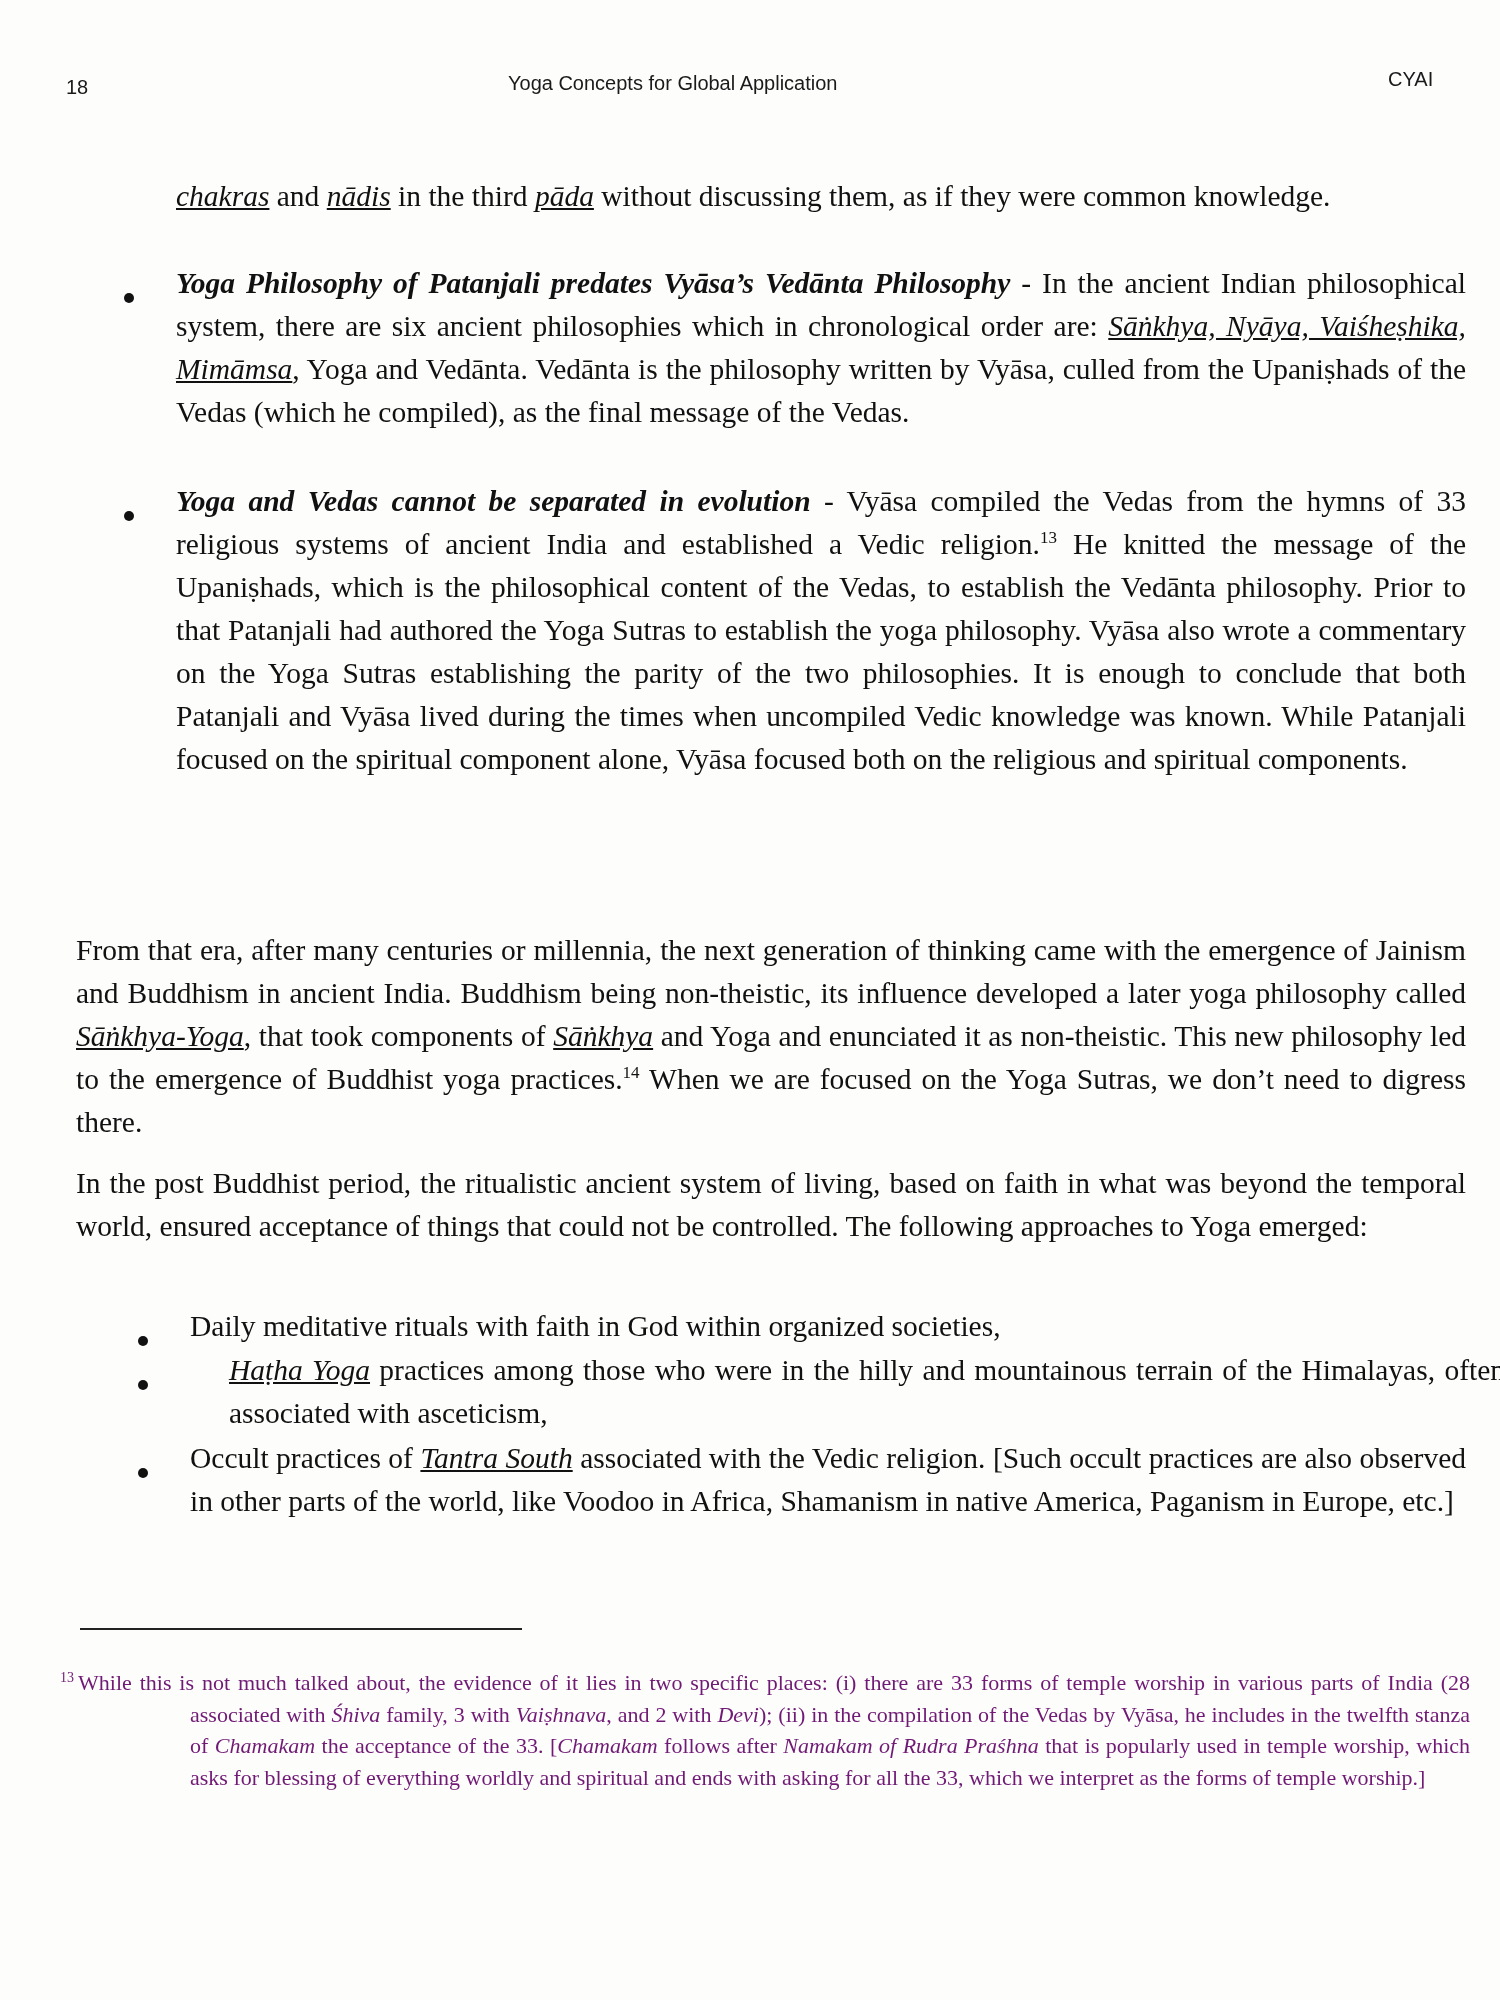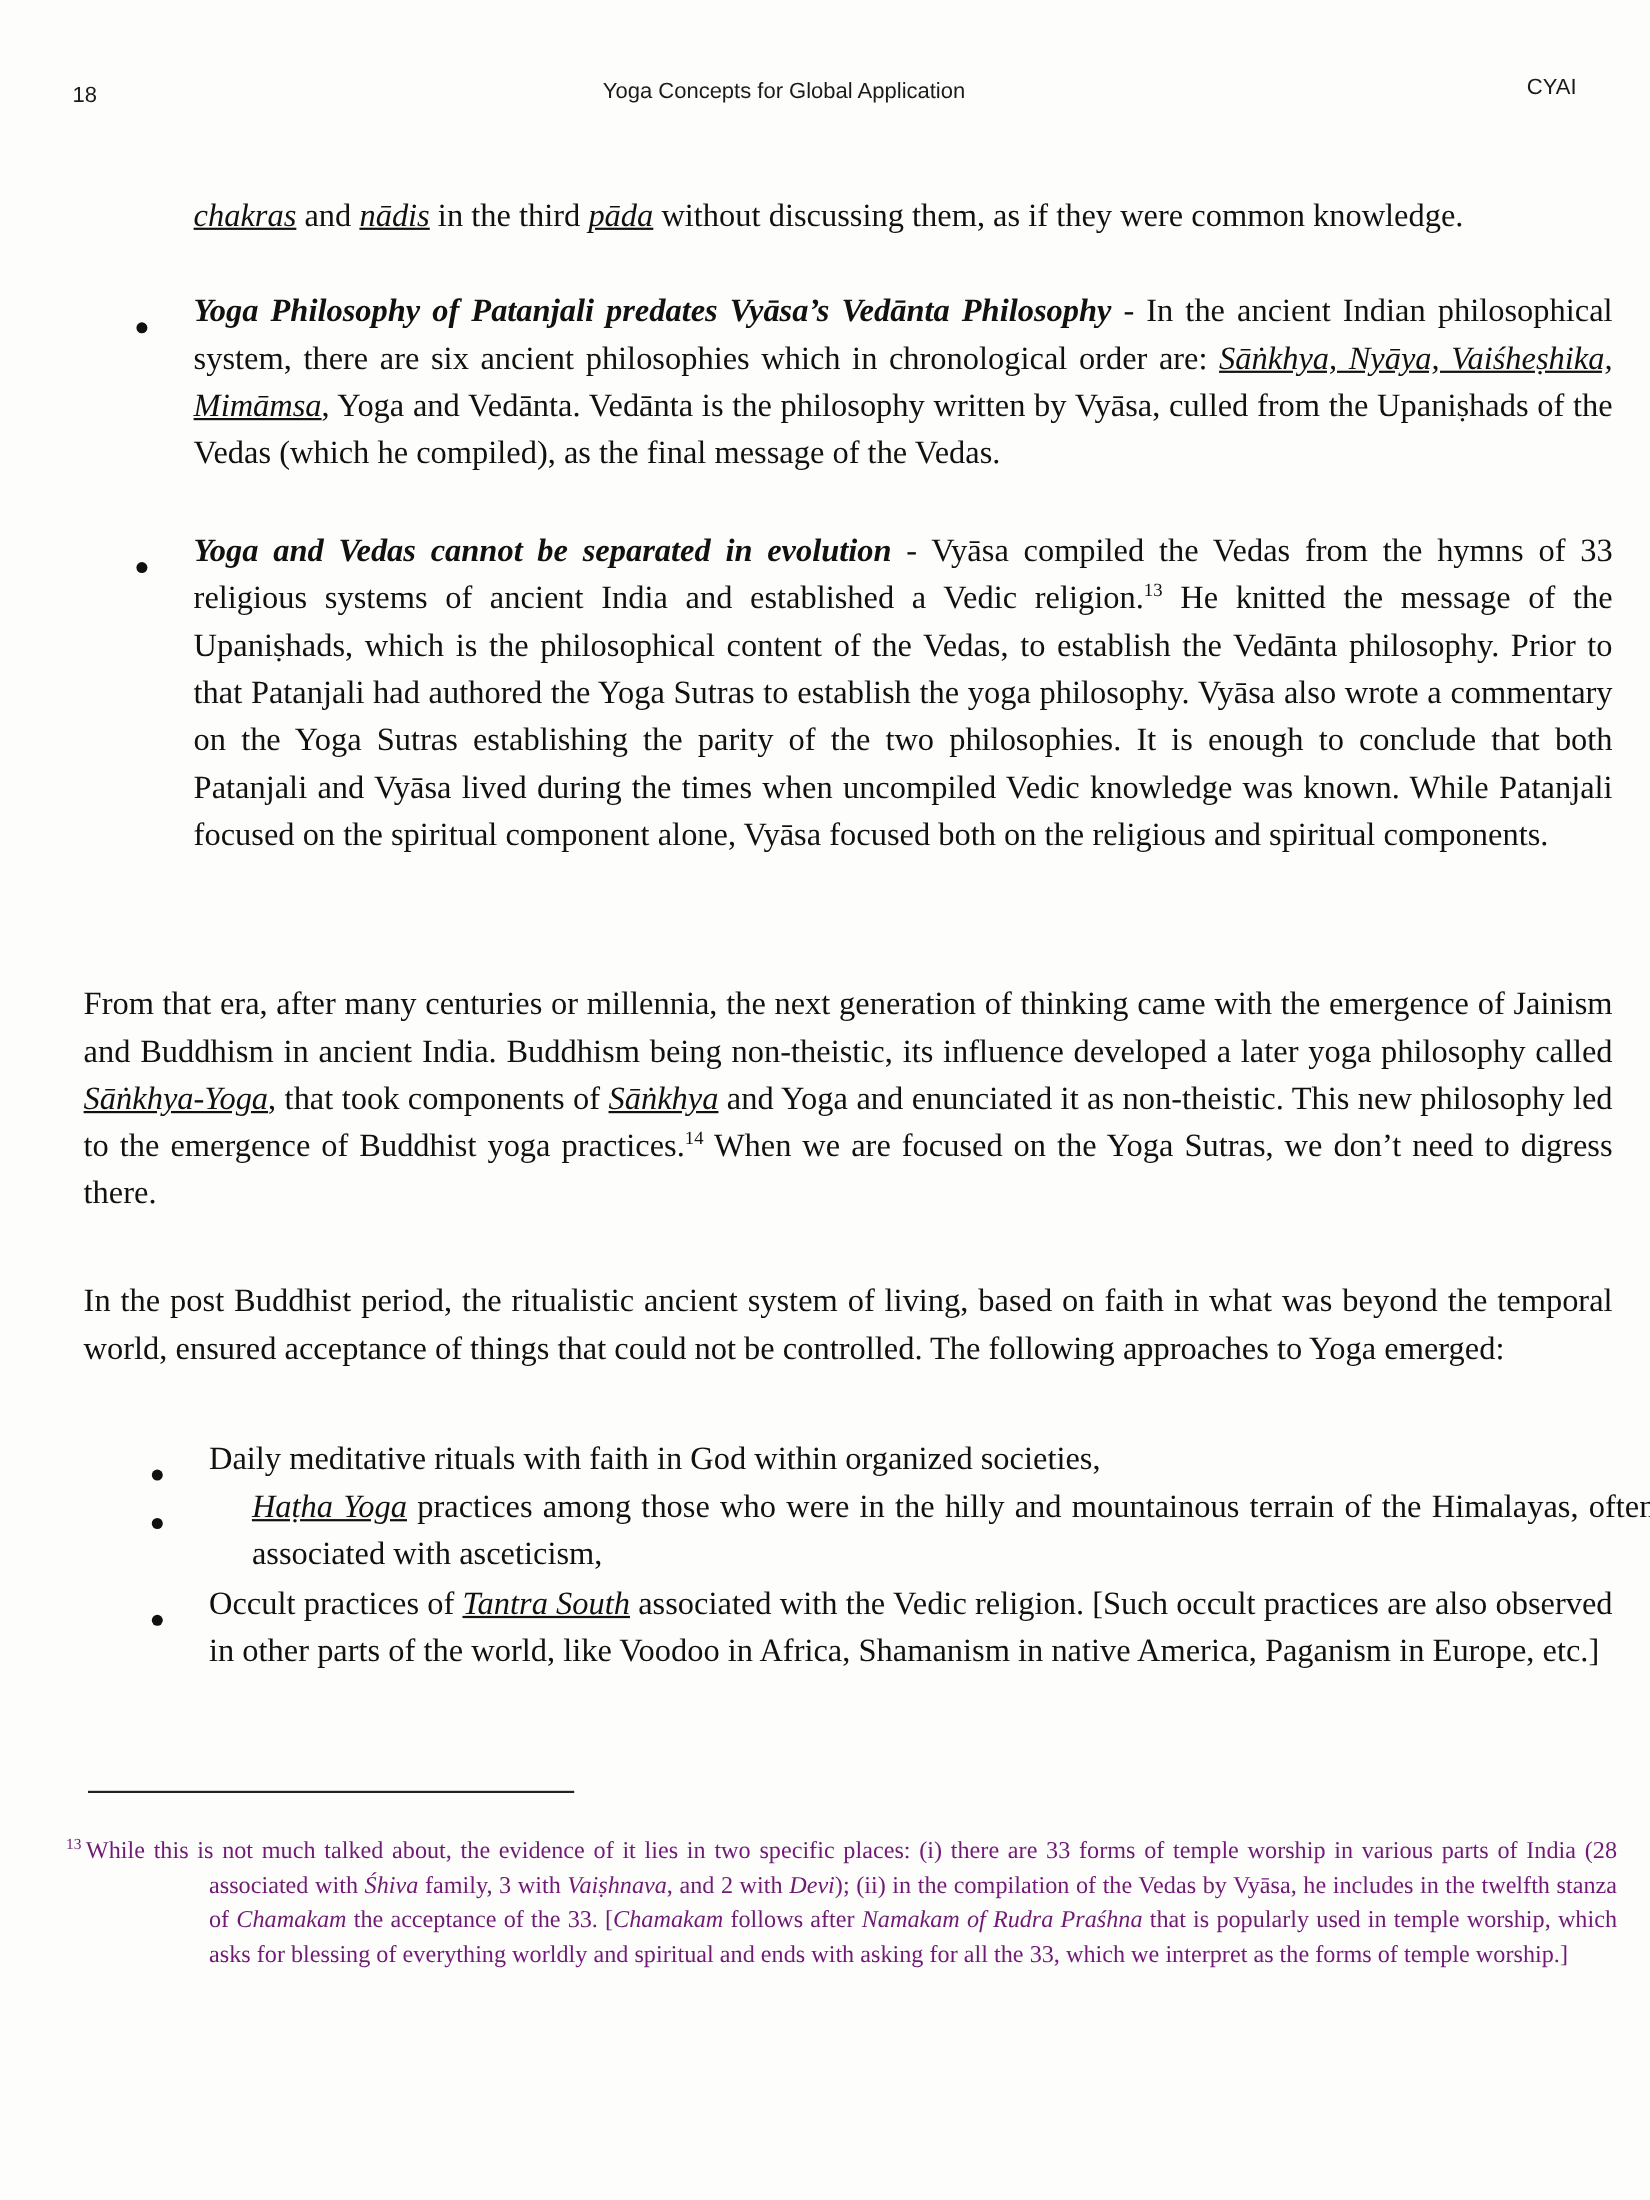--- a/index.html
+++ b/index.html
@@ -7,21 +7,21 @@
       width: 1500px; height: 2000px; overflow: hidden;
       background: #fdfdfc; color: #111;
       font-family: "Liberation Serif", serif;
       position: relative;
     }
     .page-header {
       position: absolute; top: 68px; left: 0; width: 1500px; height: 40px;
       font-family: "Liberation Sans", sans-serif; font-size: 20px; color: #1a1a1a;
     }
     .page-header .pnum { position: absolute; left: 66px; top: 8px; }
-    .page-header .ptitle { position: absolute; left: 508px; top: 4px; margin-left: 40px; }
+    .page-header .ptitle { position: absolute; left: 508px; top: 4px; }
     .page-header .pcode { position: absolute; left: 1388px; top: 0px; }
 
     .body-text {
       position: absolute; left: 76px; width: 1390px;
       font-size: 29.5px; line-height: 43px; text-align: justify;
     }
     .body-text i, .body-text em { font-style: italic; text-decoration: underline; }
     .body-text b.ital { font-weight: bold; font-style: italic; }
     sup { font-size: 17px; line-height: 0; vertical-align: super; }
     .bullet-dot {
@@ -56,21 +56,21 @@
 <div class="bullet-dot" style="left:124px; top:293px;"></div>
 <div class="body-text" style="left:176px; width:1290px; top:262px;">
   <b class="ital">Yoga Philosophy of Patanjali predates Vyāsa’s Vedānta Philosophy</b><span> - In the ancient Indian philosophical system, there are six ancient philosophies which in chronological order are: </span><i>Sāṅkhya, Nyāya, Vaiśheṣhika, Mimāmsa</i><span>, Yoga and Vedānta.  Vedānta is the philosophy written by Vyāsa, culled from the Upaniṣhads of the Vedas (which he compiled), as the final message of the Vedas.</span>
 </div>
 
 <div class="bullet-dot" style="left:124px; top:511px;"></div>
 <div class="body-text" style="left:176px; width:1290px; top:480px;">
   <b class="ital">Yoga and Vedas cannot be separated in evolution</b><span> - Vyāsa compiled the Vedas from the hymns of 33 religious systems of ancient India and established a Vedic religion.</span><sup>13</sup><span> He knitted the message of the Upaniṣhads, which is the philosophical content of the Vedas, to establish the Vedānta philosophy.  Prior to that Patanjali had authored the Yoga Sutras to establish the yoga philosophy.  Vyāsa also wrote a commentary on the Yoga Sutras establishing the parity of the two philosophies.  It is enough to conclude that both Patanjali and Vyāsa lived during the times when uncompiled Vedic knowledge was known.  While Patanjali focused on the spiritual component alone, Vyāsa focused both on the religious and spiritual components.</span>
 </div>
 
-<div class="body-text" style="top:892px;">
+<div class="body-text" style="top:929px;">
   <span>From that era, after many centuries or millennia, the next generation of thinking came with the emergence of Jainism and Buddhism in ancient India.  Buddhism being non-theistic, its influence developed a later yoga philosophy called </span><i>Sāṅkhya-Yoga</i><span>, that took components of </span><i>Sāṅkhya</i><span> and Yoga and enunciated it as non-theistic.  This new philosophy led to the emergence of Buddhist yoga practices.</span><sup>14</sup><span>  When we are focused on the Yoga Sutras, we don’t need to digress there.</span>
 </div>
 
 <div class="body-text" style="top:1162px;">
   <span>In the post Buddhist period, the ritualistic ancient system of living, based on faith in what was beyond the temporal world, ensured acceptance of things that could not be controlled.  The following approaches to Yoga emerged:</span>
 </div>
 
 <div class="bullet-dot" style="left:138px; top:1336px;"></div>
 <div class="body-text" style="left:190px; width:1276px; top:1305px;">
   <span>Daily meditative rituals with faith in God within organized societies,</span>

